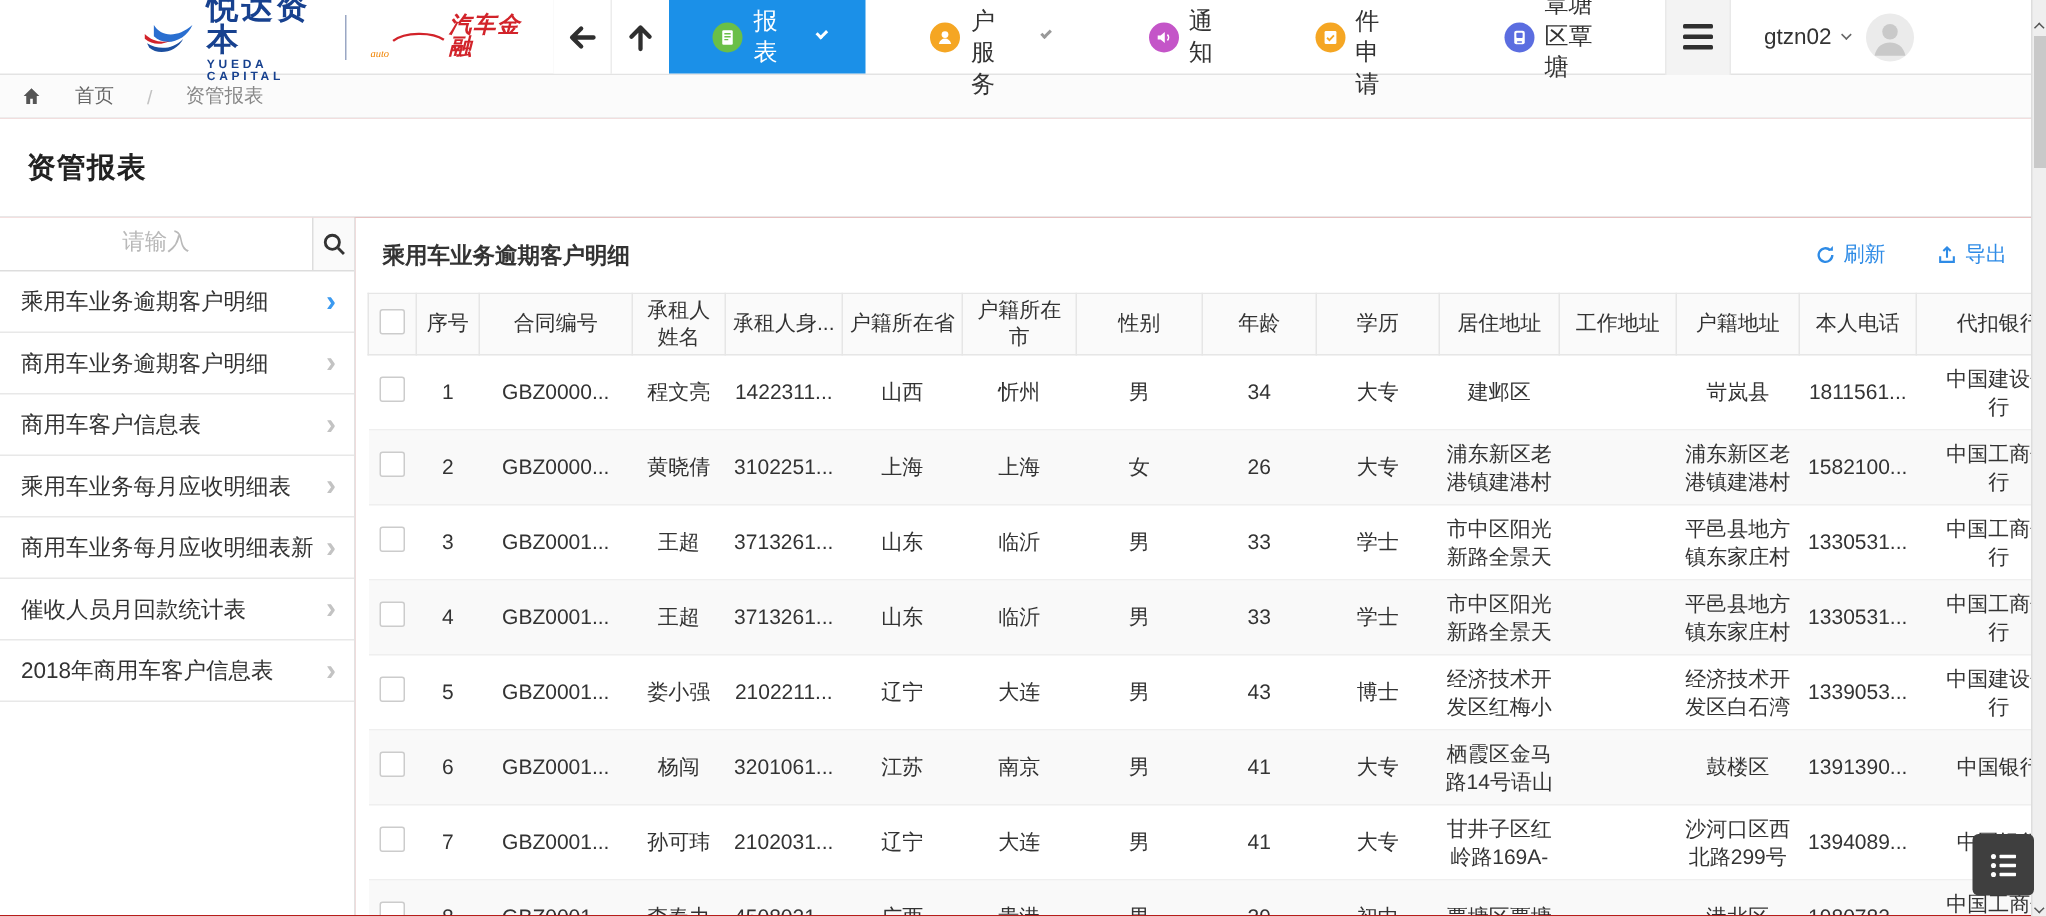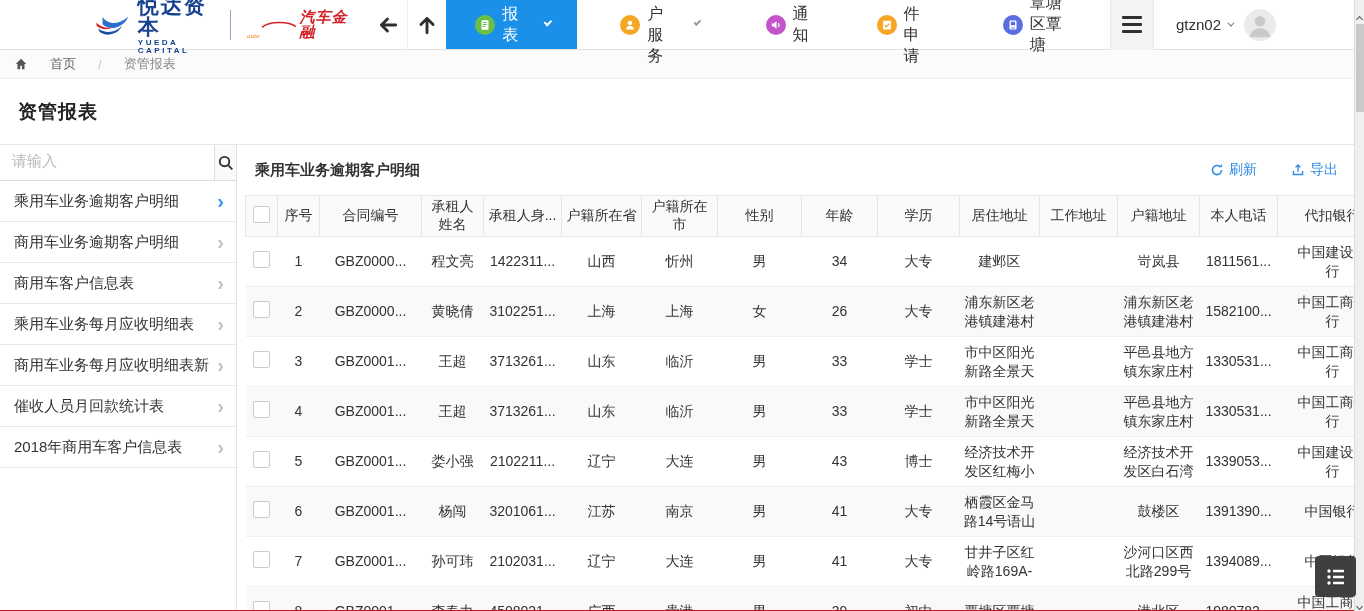--- a/index.html
+++ b/index.html
@@ -52,21 +52,21 @@
 
   
   .title-bar { height:65px; background:#fff; display:flex; align-items:center; padding-left:18px; }
   .page-title { font-size:19px; font-weight:bold; color:#222; letter-spacing:1px; }
 
   
   .content { display:flex; height:466px; border-top:1px solid #e8e8e8; }
   .sidebar { width:237px; flex:none; border-right:1px solid #e2e2e2; background:#fff; }
   .search-row { display:flex; height:36px; border-bottom:1px solid #ddd; }
   .search-input { flex:1; border:none; outline:none; padding:0 12px; font-size:15px; color:#333;
-    font-family:Liberation Mono, monospace; }
+    font-family:Liberation Serif, serif;text-align:center; }
   .search-input::placeholder { color:#b9b9b9; }
   .search-btn { width:40px; border:none; border-left:1px solid #ddd; background:#fafafa;
     display:flex; align-items:center; justify-content:center; cursor:pointer; }
   .side-item { height:41px; display:flex; align-items:center; justify-content:space-between;
     padding:0 12px 0 14px; border-bottom:1px solid #e8e8e8; font-size:15px; color:#333; cursor:pointer; }
   .side-chev { color:#c3c3c3; font-size:20px; line-height:1; font-weight:bold; }
   .side-item.active .side-chev { color:#3b9af0; }
 
   
   .main { flex:1; background:#fff; overflow:hidden; position:relative; }

